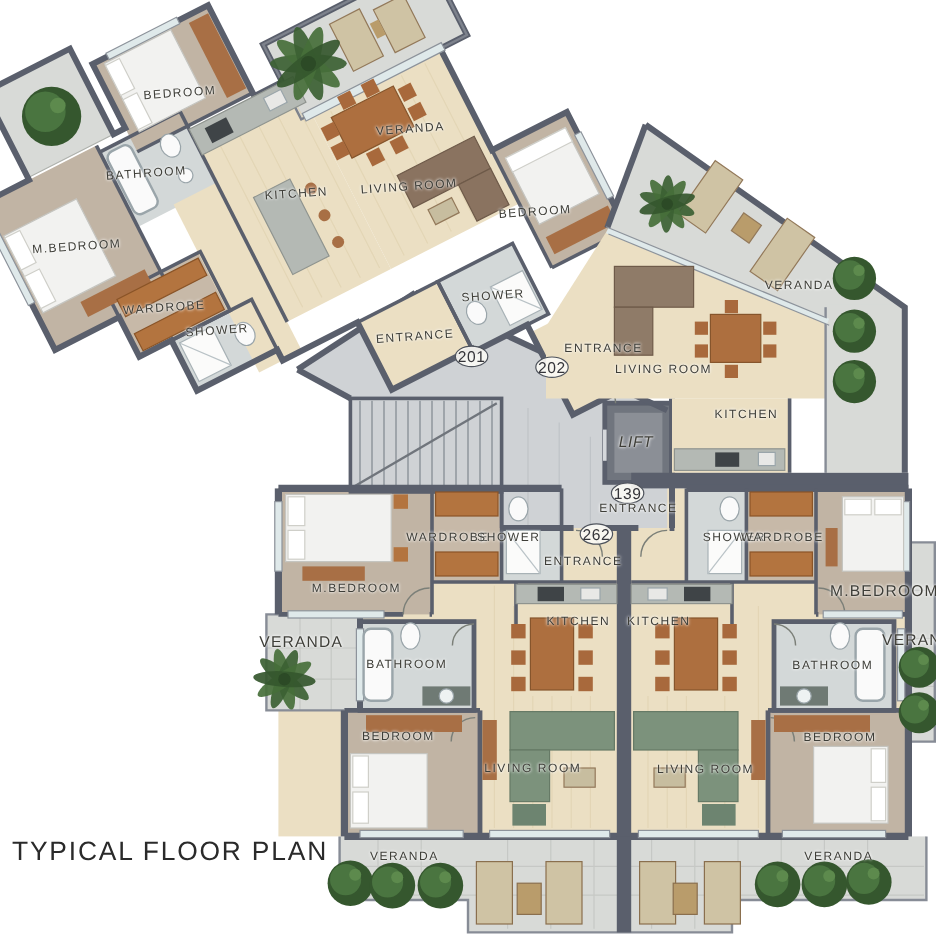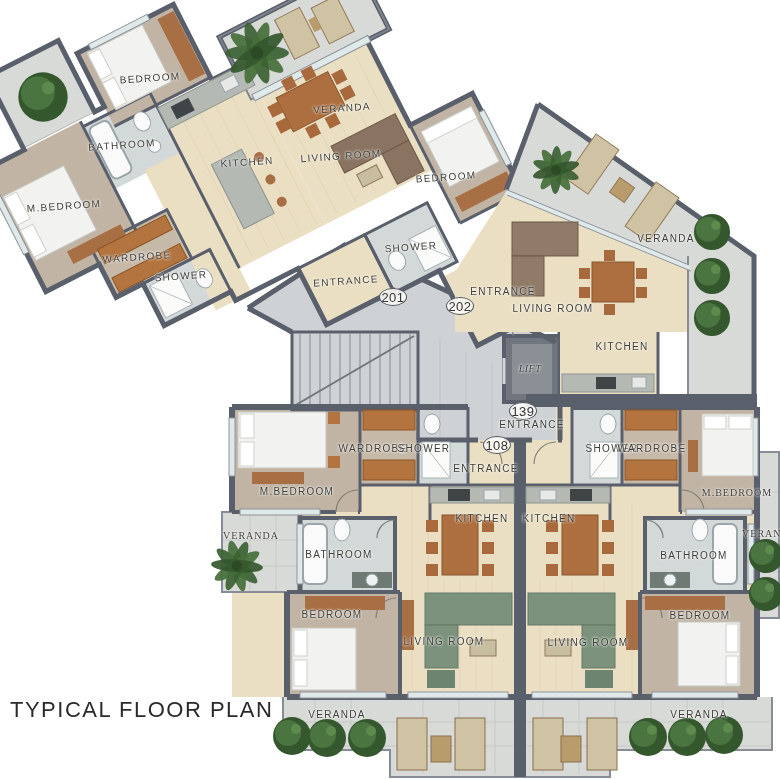--- a/index.html
+++ b/index.html
@@ -3,21 +3,21 @@
 <meta charset="utf-8">
 <style>
   html,body{margin:0;padding:0;background:#ffffff;}
   #stage{position:relative;width:780px;height:780px;background:#fff;overflow:hidden;
          font-family:"Liberation Sans",sans-serif;}
   #plan-svg{position:absolute;left:0;top:0;}
   .lbl{position:absolute;transform:translate(-50%,-50%);font-size:10px;letter-spacing:1.3px;
        color:#3e3e38;white-space:nowrap;text-shadow:0 0 3px rgba(255,255,255,.95),0 0 2px rgba(255,255,255,.9);
        pointer-events:none;}
   .lbl.tilt{transform:translate(-50%,-50%) rotate(-4deg);}
-  .lbl.small{font-size:10px;letter-spacing:1px;font-family:Liberation Serif, serif;}
+  .lbl.small{font-size:13px;letter-spacing:1px;}
   .badge{position:absolute;transform:translate(-50%,-50%);width:26px;height:16px;border:1.2px solid #4e535c;
          border-radius:50%;background:rgba(250,249,244,.92);display:flex;align-items:center;justify-content:center;
          font-size:13px;color:#35353a;letter-spacing:.5px;}
   #title{position:absolute;left:10px;top:697px;font-size:22px;color:#262626;letter-spacing:1.5px;
          color:#2a2a2a;}
 </style>
 </head>
 <body>
 
 <div id="stage">
@@ -477,21 +477,21 @@
   <div class="lbl" style="left:549px;top:518px">KITCHEN</div>
   <div class="lbl" style="left:588px;top:642px">LIVING ROOM</div>
   <div class="lbl" style="left:612px;top:448px">SHOWER</div>
   <div class="lbl" style="left:652px;top:448px">WARDROBE</div>
   <div class="lbl small" style="left:737px;top:492px">M.BEDROOM</div>
   <div class="lbl" style="left:694px;top:555px">BATHROOM</div>
   <div class="lbl" style="left:700px;top:615px">BEDROOM</div>
   <div class="lbl small" style="left:770px;top:533px">VERANDA</div>
   <div class="lbl" style="left:699px;top:714px">VERANDA</div>
 
-  <div class="badge" style="left:497px;top:445px">108</div>
+  <div class="badge" style="left:497px;top:445px">262</div>
   <div class="lbl" style="left:486px;top:468px">ENTRANCE</div>
   <div class="lbl" style="left:373px;top:448px">WARDROBE</div>
   <div class="lbl" style="left:424px;top:448px">SHOWER</div>
   <div class="lbl" style="left:297px;top:491px">M.BEDROOM</div>
   <div class="lbl small" style="left:251px;top:535px">VERANDA</div>
   <div class="lbl" style="left:339px;top:554px">BATHROOM</div>
   <div class="lbl" style="left:482px;top:518px">KITCHEN</div>
   <div class="lbl" style="left:332px;top:614px">BEDROOM</div>
   <div class="lbl" style="left:444px;top:641px">LIVING ROOM</div>
   <div class="lbl" style="left:337px;top:714px">VERANDA</div>

